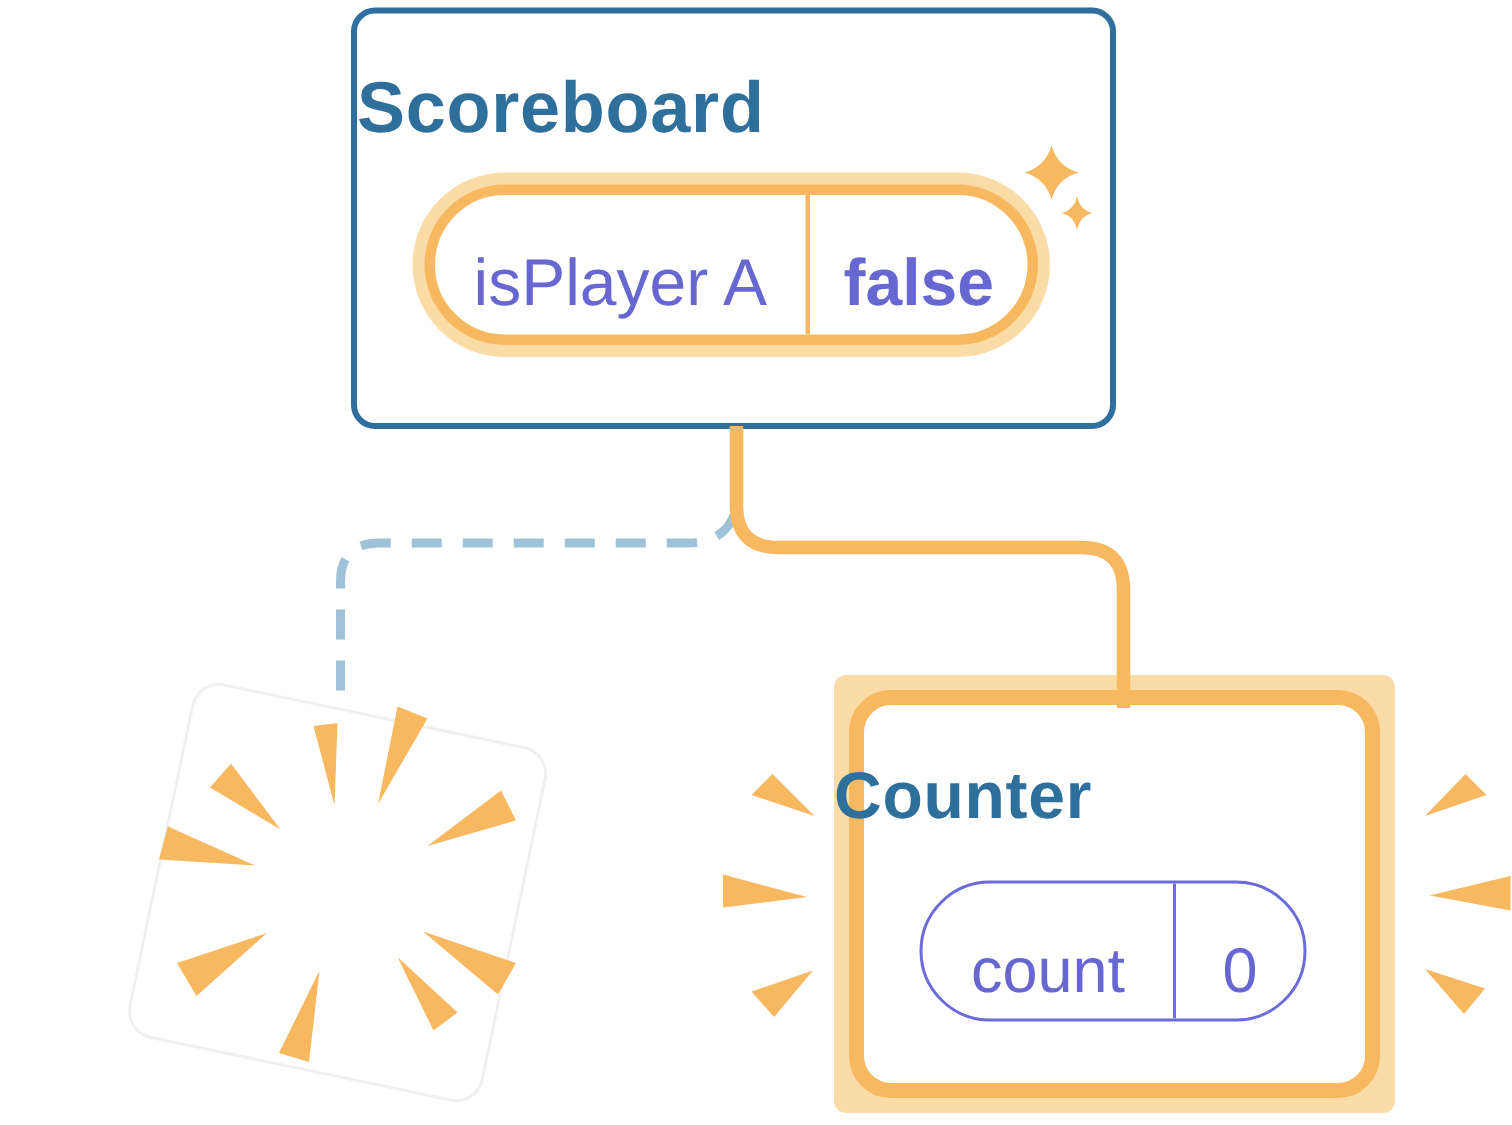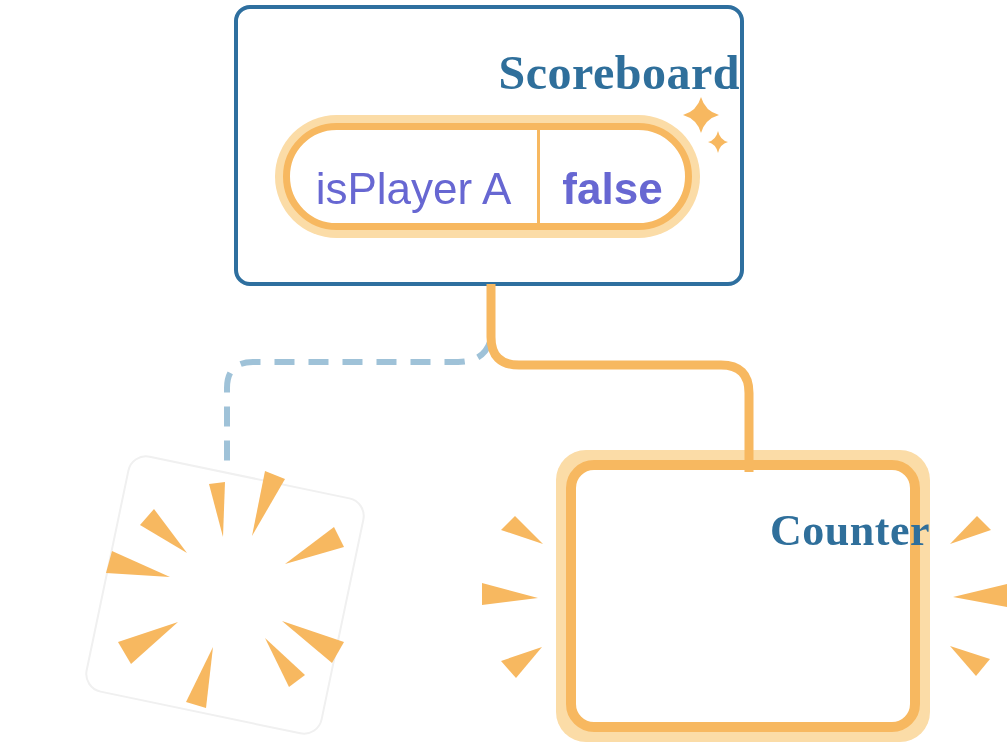--- a/index.html
+++ b/index.html
@@ -39,25 +39,24 @@
     width: 510px; height: 281px;
     background: var(--card-white);
     border: 4px solid var(--card-border-blue);
     border-radius: 16px;
     box-sizing: border-box;
     z-index: 1;
   }
   .card-title {
     position: absolute;
     left: 0; right: 0;
-    text-align: right;
+    text-align: left;
     color: var(--title-blue);
     font-weight: 600;
     letter-spacing: 0.5px;
-    font-family: Liberation Serif, serif;
   }
   .scoreboard-card .card-title {
     top: 36px;
     font-size: 48px;
     line-height: 56px;
   }
 
   
   .state-pill-outer {
     position: absolute;
@@ -92,21 +91,21 @@
     width: 3px;
     background: var(--orange);
   }
 
   
   .counter-card {
     position: absolute;
     left: 556px; top: 450px;
     width: 374px; height: 292px;
     background: var(--orange-light);
-    border-radius: 30px;
+    border-radius: 8px;
     padding: 10px;
     box-sizing: border-box;
     z-index: 1;
   }
   .counter-card-inner {
     width: 100%; height: 100%;
     box-sizing: border-box;
     background: var(--card-white);
     border: 10px solid var(--orange);
     border-radius: 28px;
@@ -182,20 +181,25 @@
         <div class="pill-cell key">isPlayer A</div>
         <div class="pill-divider-orange"></div>
         <div class="pill-cell value">false</div>
       </div>
     </div>
   </div>
 
   <div class="counter-card">
     <div class="counter-card-inner"></div>
     <div class="card-title">Counter</div>
+    <div class="count-pill">
+      <div class="pill-cell key">count</div>
+      <div class="pill-divider-purple"></div>
+      <div class="pill-cell value">0</div>
+    </div>
   </div>
 
   <svg class="layer layer-front" viewBox="0 0 1008 750" xmlns="http://www.w3.org/2000/svg">
     <path d="M 491 284 L 491 337 Q 491 365 519 365 L 721 365 Q 749 365 749 393 L 749 472" fill="none" stroke="var(--orange)" stroke-width="9"></path>
     <path fill="var(--orange)" d="M 701 97 Q 705 111 719 115 Q 705 119 701 133 Q 697 119 683 115 Q 697 111 701 97 Z"></path>
     <path fill="var(--orange)" d="M 718 131 Q 720 140 728 142 Q 720 144 718 153 Q 716 144 708 142 Q 716 140 718 131 Z"></path>
   </svg>
 
 </div>
 

